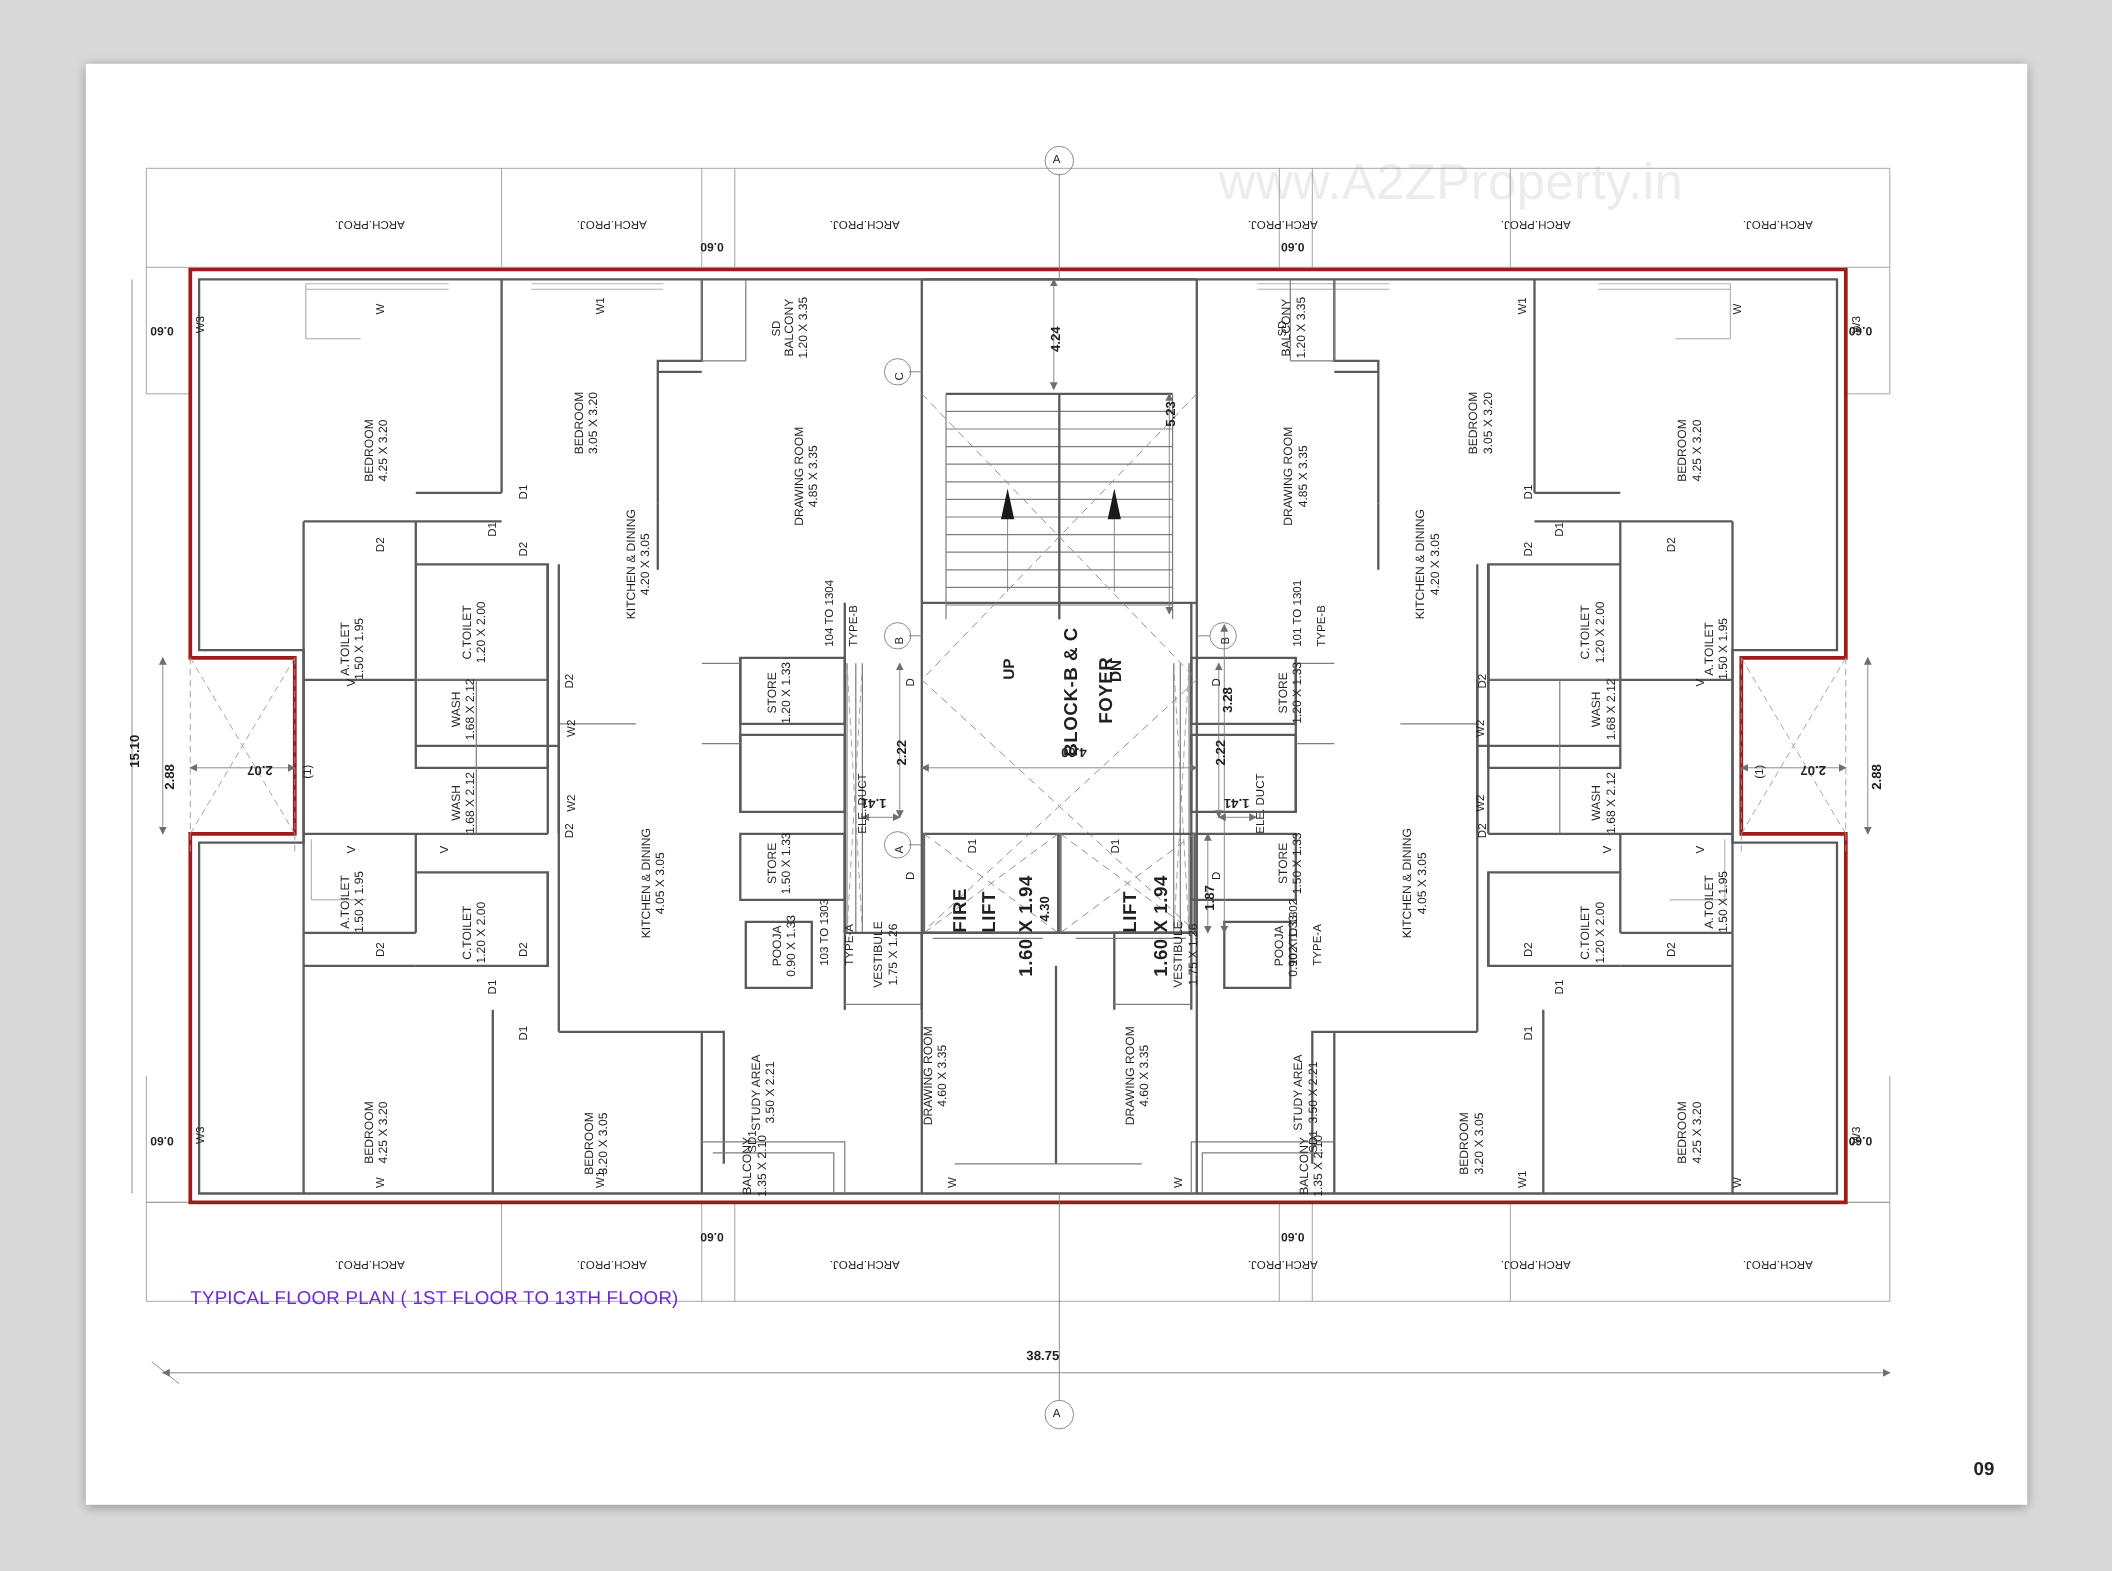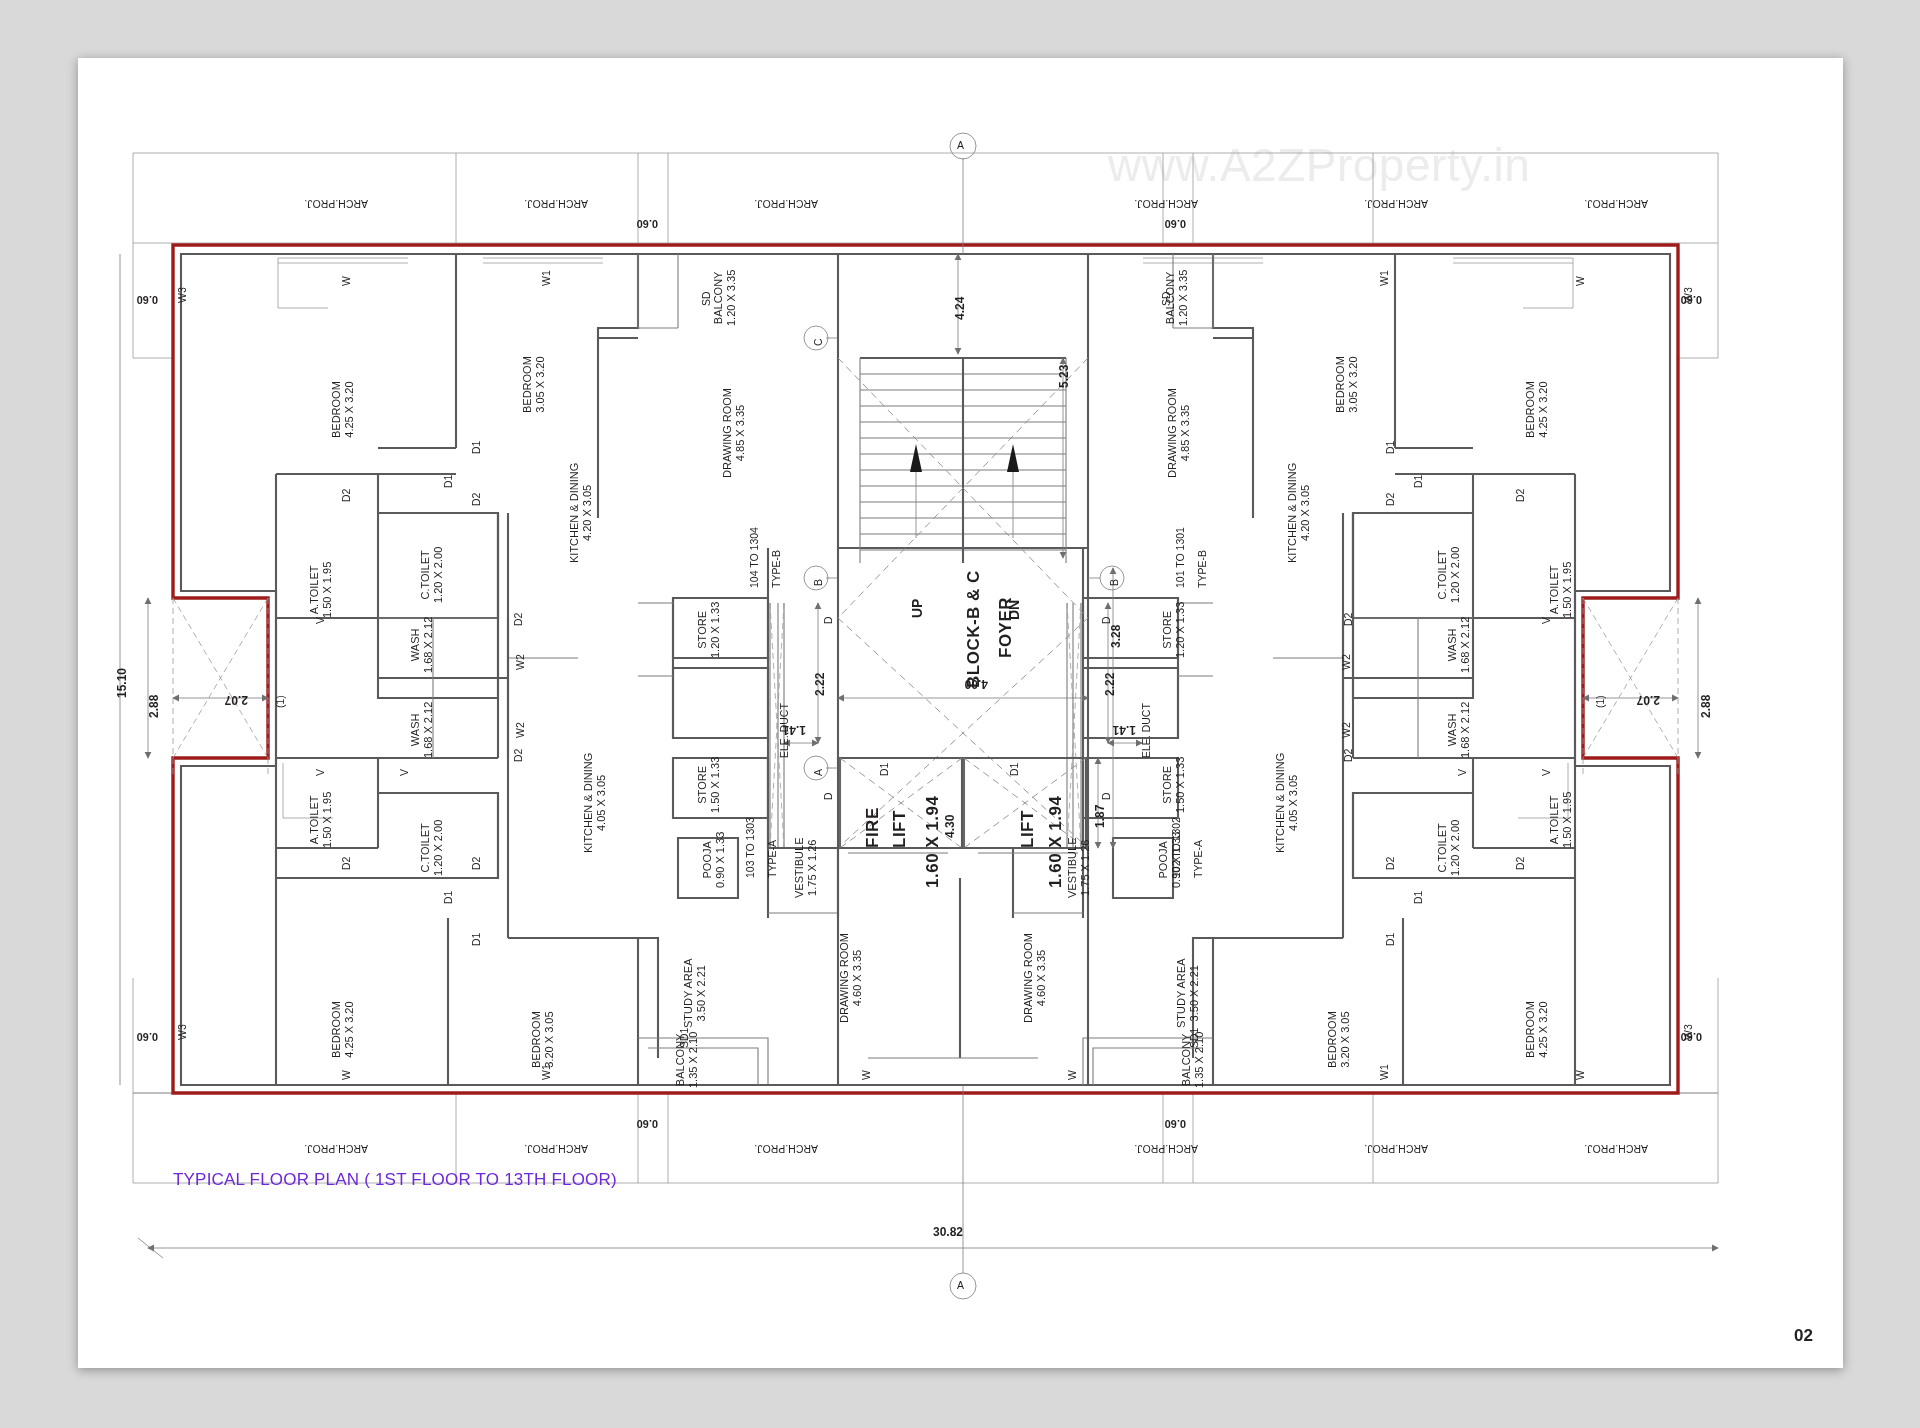--- a/index.html
+++ b/index.html
@@ -345,21 +345,21 @@
   <div class="lbl dimsm rot180" style="left:80px;top:248px;">0.60</div>
   <div class="lbl dimsm rot180" style="left:80px;top:985px;">0.60</div>
   <div class="lbl dimsm rot180" style="left:1624px;top:248px;">0.60</div>
   <div class="lbl dimsm rot180" style="left:1624px;top:985px;">0.60</div>
   <div class="lbl dimsm rot180" style="left:580px;top:172px;">0.60</div>
   <div class="lbl dimsm rot180" style="left:1108px;top:172px;">0.60</div>
   <div class="lbl dimsm rot180" style="left:580px;top:1072px;">0.60</div>
   <div class="lbl dimsm rot180" style="left:1108px;top:1072px;">0.60</div>
 
   <div class="lbl dim rot90" style="left:38px;top:640px;">15.10</div>
-  <div class="lbl dim" style="left:855px;top:1168px;">30.82</div>
+  <div class="lbl dim" style="left:855px;top:1168px;">38.75</div>
   <div class="lbl dim rot90" style="left:70px;top:660px;">2.88</div>
   <div class="lbl dim rot180" style="left:170px;top:648px;">2.07</div>
   <div class="lbl dim rot90" style="left:1622px;top:660px;">2.88</div>
   <div class="lbl dim rot180" style="left:1582px;top:648px;">2.07</div>
 
   <div class="lbl dim rot180" style="left:910px;top:632px;">4.00</div>
   <div class="lbl dim rot90" style="left:876px;top:262px;">4.24</div>
   <div class="lbl dim rot90" style="left:980px;top:330px;">5.23</div>
   <div class="lbl dim rot90" style="left:1032px;top:590px;">3.28</div>
   <div class="lbl dim rot90" style="left:736px;top:638px;">2.22</div>
@@ -625,16 +625,16 @@
   <div class="lbl tag rot90" style="left:1436px;top:812px;">D2</div>
   <div class="lbl tag rot90" style="left:1306px;top:812px;">D2</div>
   <div class="lbl tag rot90" style="left:1334px;top:846px;">D1</div>
   <div class="lbl tag rot90" style="left:1306px;top:888px;">D1</div>
   <div class="lbl tag rot90" style="left:1082px;top:248px;">SD</div>
   <div class="lbl tag rot90" style="left:1110px;top:990px;">SD1</div>
   <div class="lbl tag rot90" style="left:1022px;top:566px;">D</div>
   <div class="lbl tag rot90" style="left:1022px;top:742px;">D</div>
 
   <div class="title">TYPICAL FLOOR PLAN ( 1ST FLOOR TO 13TH FLOOR)</div>
-  <div class="pageno">02</div>
+  <div class="pageno">09</div>
 
  </div>
 </div>
 
 </body></html>

